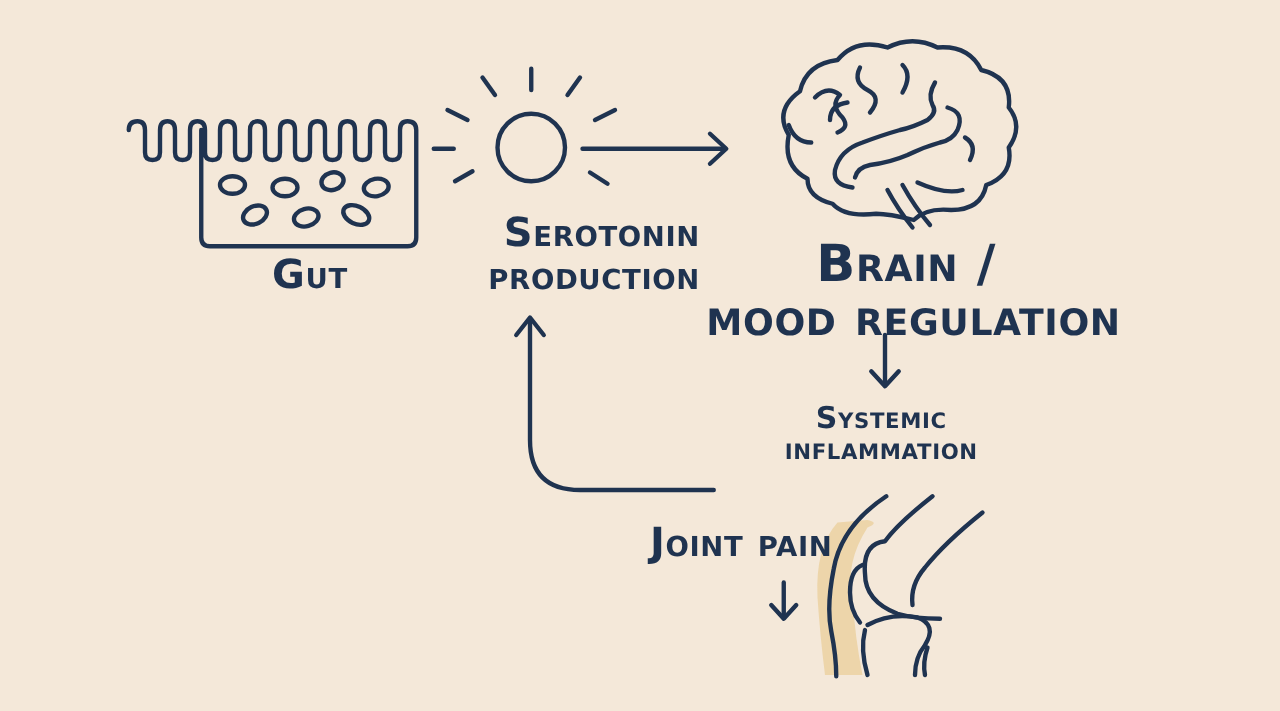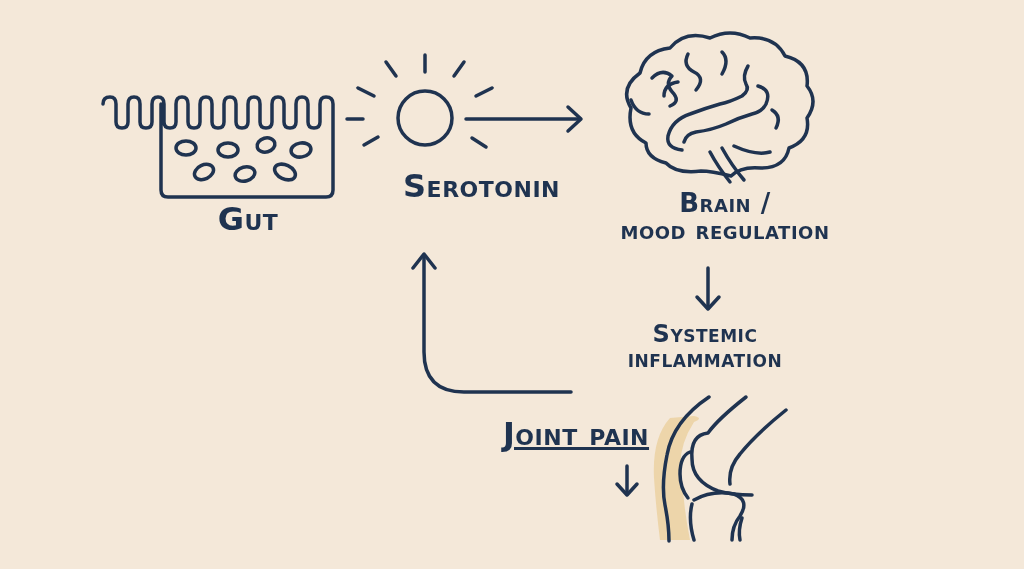--- a/index.html
+++ b/index.html
@@ -18,23 +18,23 @@
       font-weight: bold;
       font-variant: small-caps;
       letter-spacing: 0.5px;
       line-height: 1.05;
       white-space: nowrap;
       color: #1f3350;
     }
     .label span { display: block; }
     .gut-label   { left: 148px; top: 203px; width: 200px; font-size: 32px; }
     .sero-label  { left: 350px; top: 170px; width: 210px; font-size: 32px; text-align: right; }
-    .brain-label { left: 565px; top: 190px; width: 320px; font-size: 26px; }
+    .brain-label { left: 565px; top: 190px; width: 320px; font-size: 41px; }
     .sys-label   { left: 575px; top: 322px; width: 260px; font-size: 24px; }
-    .joint-label { left: 486px; top: 418px; width: 180px; font-size: 32px; text-align: center; text-decoration: underline; }
+    .joint-label { left: 486px; top: 418px; width: 180px; font-size: 32px; text-align: right; }
   </style>
 </head>
 <body>
 
 <div class="stage">
   <svg class="art" viewBox="0 0 1024 569" xmlns="http://www.w3.org/2000/svg" fill="none" stroke="#1f3350" stroke-width="3.5" stroke-linecap="round" stroke-linejoin="round">
 
     <g>
       <path d="M161 104 v86 q0 7 7 7 h158 q7 0 7 -7 v-86
                q0 -7 -7 -7 q-6 0 -6 7 v18 q0 6 -6 6 q-6 0 -6 -6 v-18 q0 -7 -6 -7 q-6 0 -6 7 v18 q0 6 -6 6 q-6 0 -6 -6 v-18 q0 -7 -6 -7 q-6 0 -6 7 v18 q0 6 -6 6 q-6 0 -6 -6 v-18 q0 -7 -6 -7 q-6 0 -6 7 v18 q0 6 -6 6 q-6 0 -6 -6 v-18 q0 -7 -6 -7 q-6 0 -6 7 v18 q0 6 -6 6 q-6 0 -6 -6 v-18 q0 -7 -6 -7 q-6 0 -6 7 v18 q0 6 -6 6 q-6 0 -6 -6 v-18 q0 -7 -6 -7 q-6 0 -6 7 v18 q0 6 -6 6 q-6 0 -6 -6 v-18 q0 -7 -6 -7 q-6 0 -6 7 v18 q0 6 -6 6 q-6 0 -6 -6 v-18 q0 -7 -6 -7 q-6 0 -6 7 v18 q0 6 -6 6 q-6 0 -6 -6 v-18 q0 -7 -6 -7 q-7 0 -7 7"></path>
@@ -106,20 +106,21 @@
       <polyline points="617,484 627,495 637,484"></polyline>
     </g>
   </svg>
 
   <div class="label gut-label">
     <span>Gut</span>
   </div>
 
   <div class="label sero-label">
     <span>Serotonin</span>
+    <span>production</span>
   </div>
 
   <div class="label brain-label">
     <span>Brain /</span>
     <span>mood regulation</span>
   </div>
 
   <div class="label sys-label">
     <span>Systemic</span>
     <span>inflammation</span>

